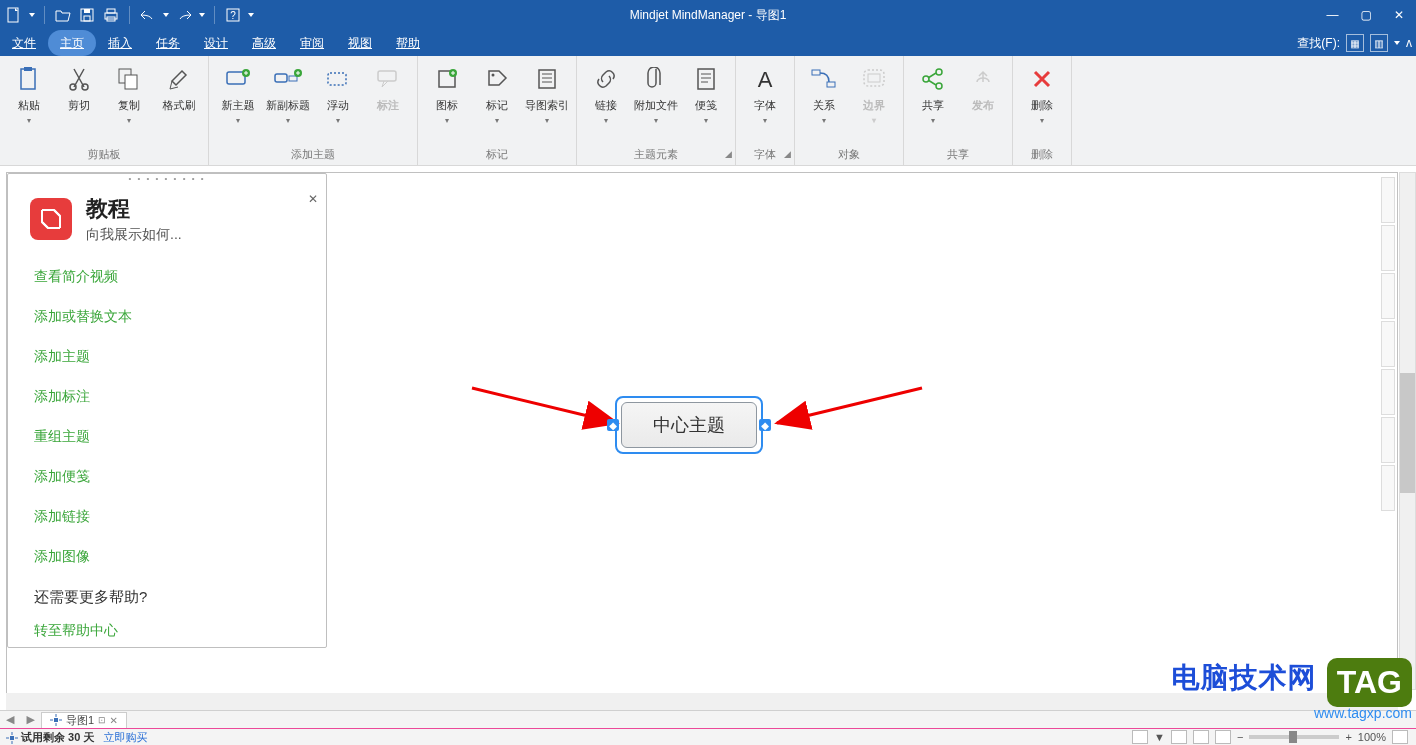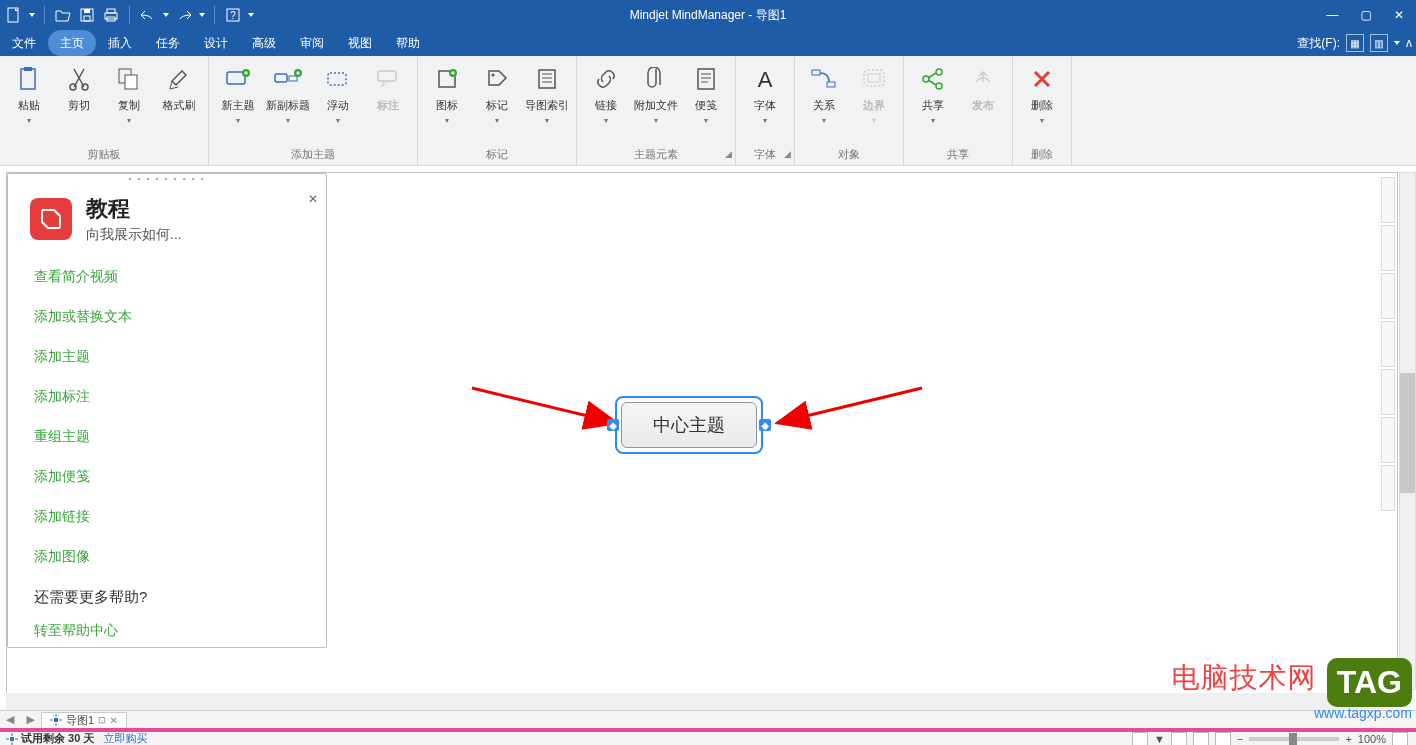--- a/index.html
+++ b/index.html
@@ -10,21 +10,21 @@
 .qat .left { display:flex; align-items:center; padding:0 4px; gap:4px; }
 .qat .sep { width:1px; height:18px; background:rgba(255,255,255,0.3); margin:0 4px; }
 .qat .ic { width:20px; height:24px; display:flex; align-items:center; justify-content:center; cursor:pointer; }
 .qat .dd { width:8px; display:flex; align-items:center; justify-content:center; }
 .qat .title { position:absolute; left:50%; transform:translateX(-50%); }
 .qat .winbtns { margin-left:auto; display:flex; gap:14px; padding-right:8px; }
 .qat .winbtns span { cursor:pointer; padding:0 4px; }
 
 
 .menutabs { height:26px; background:#1e5ca8; display:flex; align-items:stretch; color:#fff; font-size:12px; position:relative; }
-.menutabs .tab { padding:0 12px; display:flex; align-items:center; cursor:pointer; }
+.menutabs .tab { padding:0 12px; display:flex; align-items:center; cursor:pointer;text-decoration:underline; }
 .menutabs .tab.active { background:#4f8cd6;border-radius:13px; }
 .menutabs .right { position:absolute; right:4px; top:0; height:100%; display:flex; align-items:center; gap:6px; }
 .menutabs .rbtn { width:18px; height:18px; border:1px solid rgba(255,255,255,0.6); display:flex; align-items:center; justify-content:center; font-size:10px; }
 
 
 .ribbon { height:110px; background:#f1f2f3; border-bottom:1px solid #d8d8d8; display:flex; }
 .rgroup { border-right:1px solid #d8d8d8; display:flex; flex-direction:column; }
 .rgroup .items { flex:1; display:flex; align-items:flex-start; padding:4px 6px; gap:4px; }
 .rgroup .gname { height:18px; font-size:11px; color:#777; text-align:center; position:relative; }
 .rgroup .gname .dl { position:absolute; right:3px; top:2px; font-size:9px; color:#888; cursor:pointer; }
@@ -73,31 +73,31 @@
 
 .rside { position:absolute; right:2px; top:4px; width:14px; display:flex; flex-direction:column; gap:2px; }
 .rside .it { width:14px; height:46px; background:#f8f8f8; border:1px solid #ddd; }
 
 
 .doctabs { position:absolute; left:0; right:0; bottom:17px; height:18px; background:#f4f4f4; border-top:1px solid #d0d0d0; display:flex; align-items:center; font-size:11px; color:#444; }
 .doctabs .nav { padding:0 6px; color:#888; cursor:pointer; }
 .doctabs .dtab { padding:0 8px; background:#fff; border:1px solid #ccc; border-bottom:none; display:flex; align-items:center; gap:4px; }
 
 
-.status { position:absolute; left:0; right:0; bottom:0; height:17px; background:#f4f4f4; border-top:4px solid #ec4899; font-size:11px; color:#333; display:flex; align-items:center; }
+.status { position:absolute; left:0; right:0; bottom:0; height:17px; background:#f4f4f4; border-top:1px solid #ec4899; font-size:11px; color:#333; display:flex; align-items:center; }
 .status .left { padding-left:6px; }
 .status .left .buy { color:#2a6fd6; margin-left:6px; }
 .status .right { margin-left:auto; display:flex; align-items:center; gap:6px; padding-right:8px; color:#555; }
 .status .mini { width:16px; height:14px; border:1px solid #bbb; background:#fff; }
 .status .slider { width:90px; height:4px; background:#ccc; position:relative; }
 .status .slider .th { position:absolute; left:44%; top:-4px; width:8px; height:12px; background:#888; }
 
 
 .tag { position:absolute; right:4px; bottom:24px; text-align:right; }
-.tag .l1 { font-size:28px; font-weight:normal; color:#ef4444; letter-spacing:1px; }
+.tag .l1 { font-size:28px; font-weight:bold; color:#1d4ed8; letter-spacing:1px; }
 .tag .l2 { font-size:14px; color:#2e8cf0; margin-top:-2px; }
 .tag .box { display:inline-block; background:#4d7c0f; color:#fff; font-size:32px; font-weight:bold; padding:6px 10px; border-radius:10px; margin-left:6px; vertical-align:middle; }
 
 .tri { display:inline-block; width:0; height:0; border-left:3px solid transparent; border-right:3px solid transparent; border-top:4px solid currentColor; }
 </style>
 </head>
 <body>
 
 <div class="qat">
   <div class="left">

